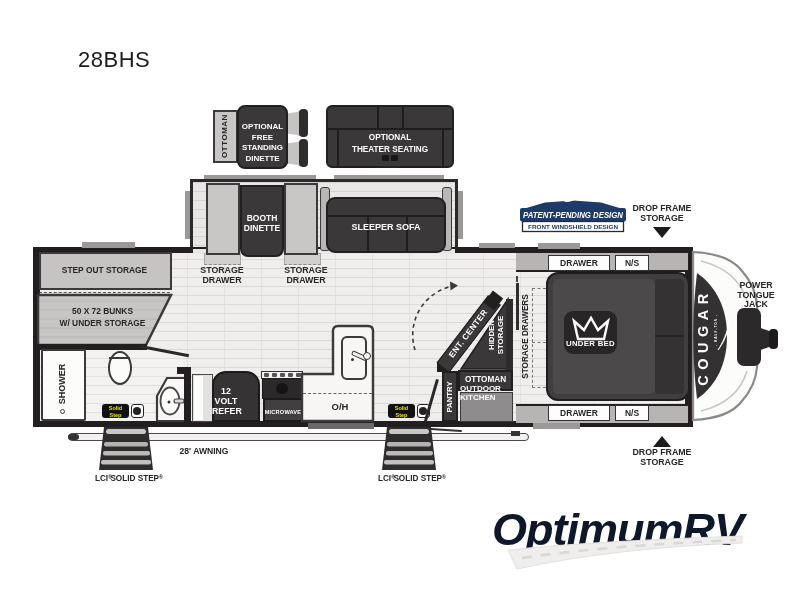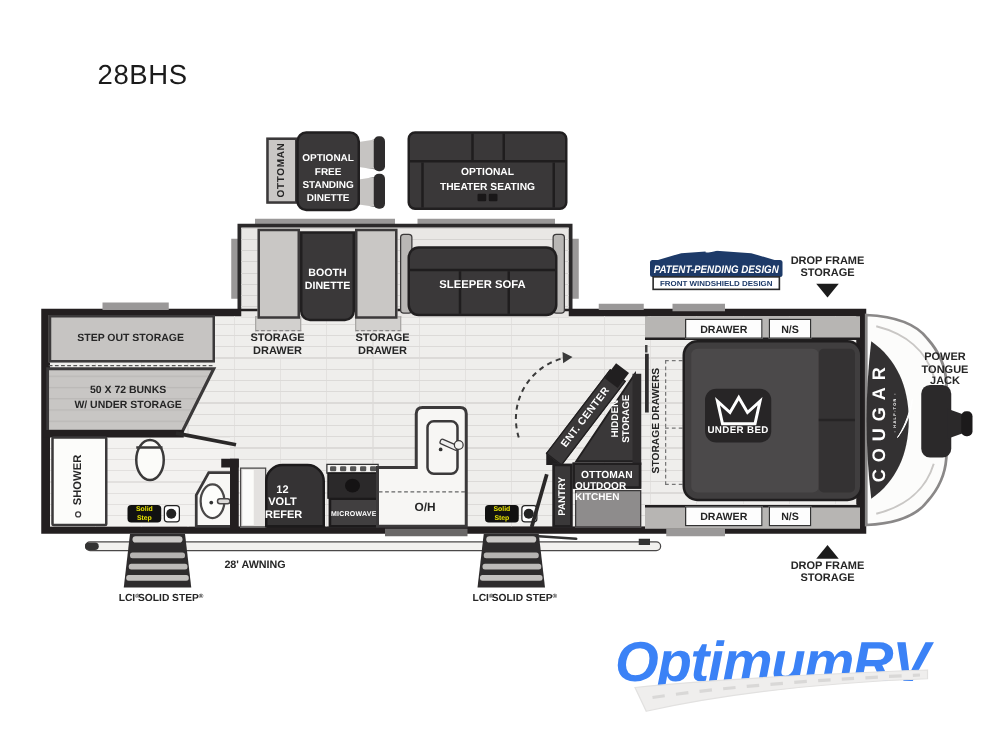--- a/index.html
+++ b/index.html
@@ -47,21 +47,21 @@
   <text x="58" y="24" font-size="8.8" font-style="italic" font-weight="bold" fill="#fff" text-anchor="middle" textLength="100" lengthAdjust="spacingAndGlyphs" font-family="Liberation Sans,sans-serif">PATENT-PENDING DESIGN</text>
   <text x="58" y="35" font-size="5.8" font-weight="bold" fill="#1d3a68" text-anchor="middle" textLength="90" lengthAdjust="spacingAndGlyphs" font-family="Liberation Sans,sans-serif">FRONT WINDSHIELD DESIGN</text>
 </svg>
 
 <div class="lbl" style="left:612px;top:204px;width:100px;font-size:8.8px;">DROP FRAME<br>STORAGE</div>
 <div style="left:653px;top:227px;width:0;height:0;border-left:9px solid transparent;border-right:9px solid transparent;border-top:11px solid #1c1c1c;"></div>
 
 <div style="left:653px;top:436px;width:0;height:0;border-left:9px solid transparent;border-right:9px solid transparent;border-bottom:11px solid #1c1c1c;"></div>
 <div class="lbl" style="left:612px;top:448px;width:100px;font-size:8.8px;">DROP FRAME<br>STORAGE</div>
 
-<div style="left:492px;top:504px;font-size:45px;font-weight:bold;font-style:italic;color:#3b82f6;letter-spacing:-1px;">OptimumRV</div>
+<div style="left:492px;top:504px;font-size:45px;font-weight:bold;font-style:italic;color:#0f172a;letter-spacing:-1px;">OptimumRV</div>
 <svg style="left:490px;top:530px;" width="280" height="45" viewBox="0 0 280 45">
   <path d="M18,20 C85,13 170,9 252,6 L252,13 C175,16 95,24 27,39 Z" fill="#efeeed" stroke="#e2e1e0" stroke-width="1"></path>
   <path d="M32,28 C100,18 180,13 246,10" stroke="#d9d8d7" stroke-width="2.6" fill="none" stroke-dasharray="10 9"></path>
 </svg>
 
 <div style="left:204px;top:175px;width:112px;height:5px;background:#9a9898;"></div>
 <div style="left:185px;top:191px;width:7px;height:48px;background:#9a9898;"></div>
 <div style="left:456px;top:191px;width:7px;height:48px;background:#9a9898;"></div>
 <div style="left:334px;top:175px;width:110px;height:5px;background:#9a9898;"></div>
 <div style="left:190px;top:179px;width:268px;height:75px;background:#2b292a;"></div>

